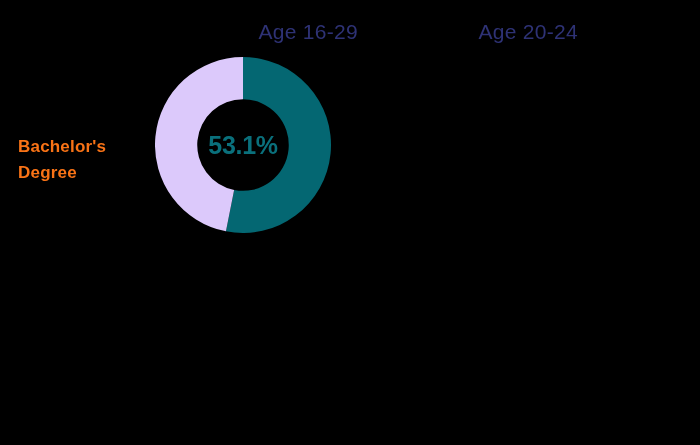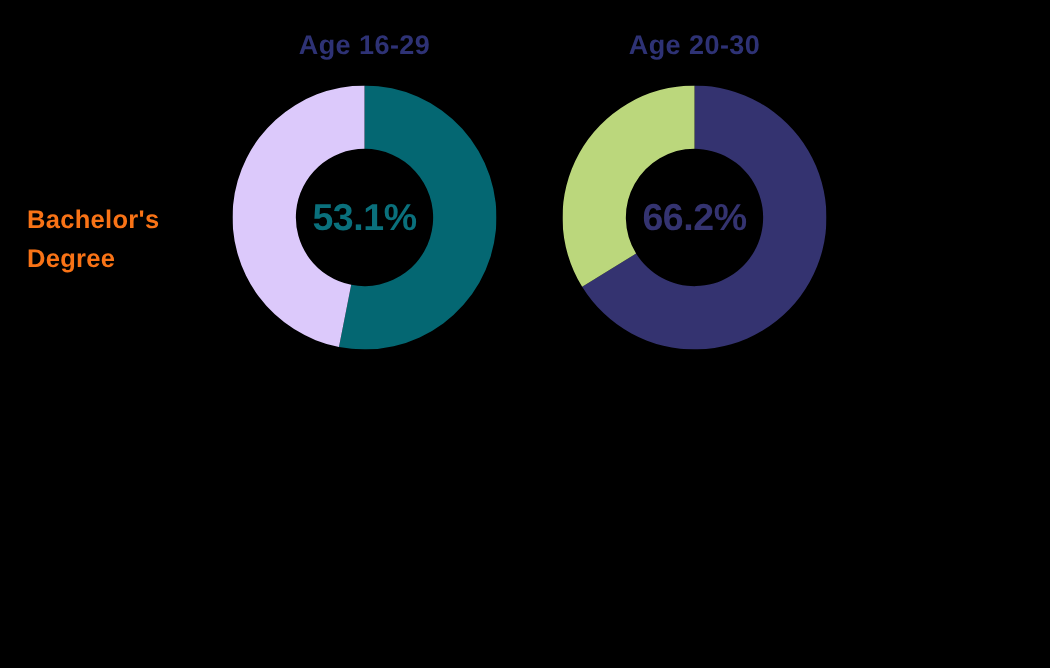--- a/index.html
+++ b/index.html
@@ -44,24 +44,24 @@
     height: 250px;
   }
   .panel-1 { left: 128px; }
   .panel-2 { left: 348px; }
 
   .panel-title {
     position: absolute;
     top: 20px;
     left: 0;
     width: 230px;
-    text-align: center;
+    text-align: right;
     color: #2E3275;
-    font-size: 18px;
-    font-weight: 700;
+    font-size: 21px;
+    font-weight: 400;
     letter-spacing: 0.3px;
   }
 
   .donut-wrap {
     position: absolute;
     top: 57px;
     left: 27px;
     width: 176px;
     height: 176px;
     text-align: right;
@@ -105,26 +105,17 @@
         <g id="donut-0-slices">
             <path d="M 50 0 A 50 50 0 1 1 40.322526597457 99.0545258721667 L 44.96771383067764 75.5083534535267 A 26 26 0 1 0 50 24 Z" fill="#046772"></path>
             <path d="M 40.322526597457 99.0545258721667 A 50 50 0 0 1 49.99999999999999 0 L 49.99999999999999 24 A 26 26 0 0 0 44.96771383067764 75.5083534535267 Z" fill="#DCC9FB"></path>
           </g>
       </svg>
       <div class="center-value teal">53.1%</div>
     </div>
   </div>
 
   <div class="panel panel-2">
-    <div class="panel-title">Age 20-30</div>
+    <div class="panel-title">Age 20-24</div>
 
-    <div class="donut-wrap">
-      <svg class="donut-svg" viewBox="0 0 100 100">
-        <g id="donut-1-slices">
-            <path d="M 50 0 A 50 50 0 1 1 7.450275910265404 76.25873149806478 L 27.87414347333801 63.65454037899369 A 26 26 0 1 0 50 24 Z" fill="#343370"></path>
-            <path d="M 7.450275910265404 76.25873149806478 A 50 50 0 0 1 49.99999999999999 0 L 49.99999999999999 24 A 26 26 0 0 0 27.87414347333801 63.65454037899369 Z" fill="#BBD77C"></path>
-          </g>
-      </svg>
-      <div class="center-value navy">66.2%</div>
-    </div>
   </div>
 
 </div>
 
 </body></html>

